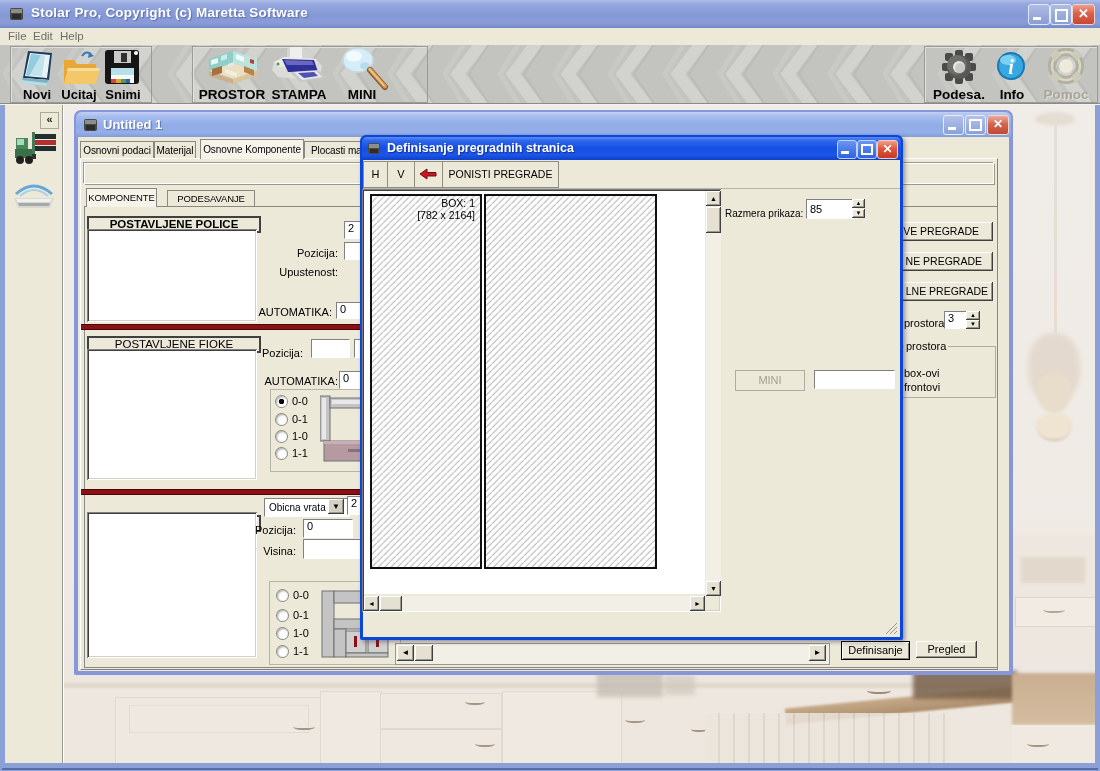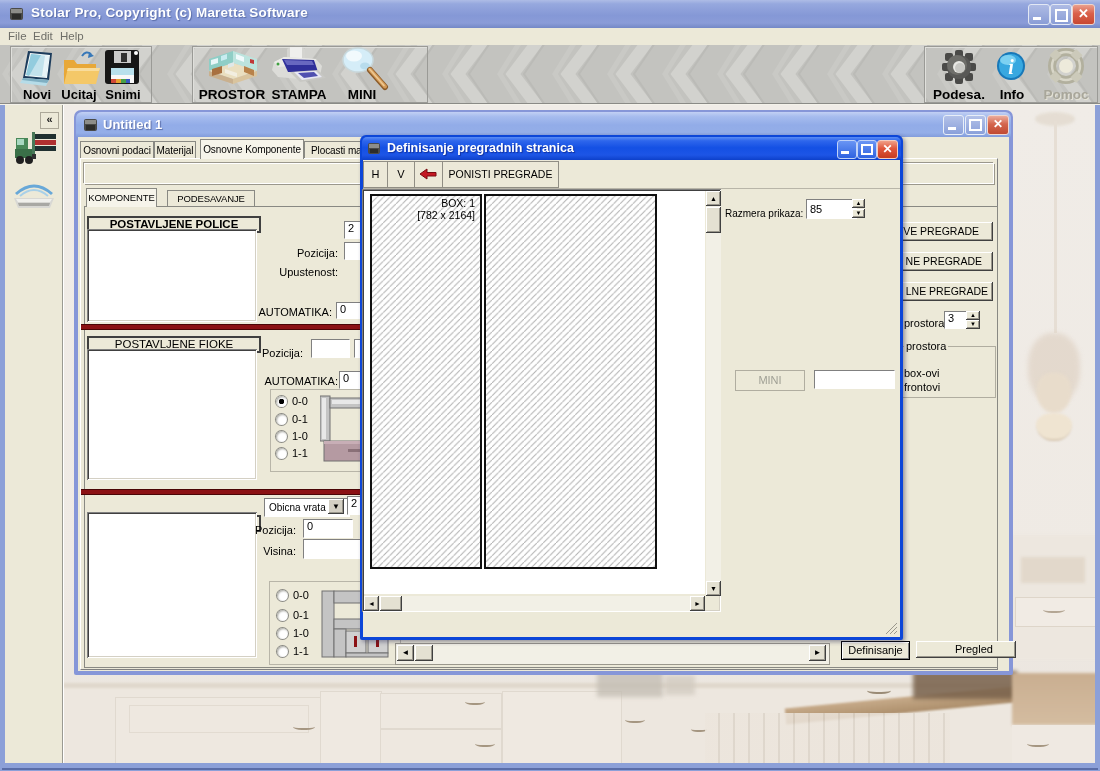--- a/index.html
+++ b/index.html
@@ -380,21 +380,21 @@
     <rect x="56" y="47" width="3" height="11" fill="#8B1114"></rect>
     <rect x="26" y="64" width="42" height="4" fill="#C4C4C4" stroke="#707070"></rect>
   </svg>
 
   <div class="abs" style="left:321px;top:533px;width:433px;height:20px;border:1px solid #9a978c;background:#F2F0E6;"></div>
   <div class="abs btn" style="left:323px;top:535px;width:17px;height:16px;background:#E4E1D2;font-size:8px;text-align:center;line-height:16px;">◄</div>
   <div class="abs btn" style="left:341px;top:535px;width:18px;height:16px;background:#E4E1D2;"></div>
   <div class="abs btn" style="left:735px;top:535px;width:17px;height:16px;background:#E4E1D2;font-size:8px;text-align:center;line-height:16px;">►</div>
 
   <div class="abs" style="left:767px;top:531px;width:67px;height:17px;border:1px solid #000;background:#ECE9D8;box-shadow:inset 1px 1px 0 #fff, inset -1px -1px 0 #808080;font-size:11px;text-align:center;line-height:16px;">Definisanje</div>
-  <div class="abs btn" style="left:842px;top:531px;width:61px;height:17px;font-size:11px;text-align:left;line-height:16px;padding-left:39px;">Pregled</div>
+  <div class="abs btn" style="left:842px;top:531px;width:61px;height:17px;font-size:11px;text-align:center;line-height:16px;">Pregled</div>
 
   <div class="abs btn" style="left:786px;top:112px;width:133px;height:19px;font-size:10.5px;line-height:18px;text-align:right;padding-right:14px;box-sizing:border-box;">VE PREGRADE</div>
   <div class="abs btn" style="left:786px;top:142px;width:133px;height:19px;font-size:10.5px;line-height:18px;text-align:right;padding-right:11px;box-sizing:border-box;">NE PREGRADE</div>
   <div class="abs btn" style="left:786px;top:172px;width:133px;height:19px;font-size:10.5px;line-height:18px;text-align:right;padding-right:5px;box-sizing:border-box;">LNE PREGRADE</div>
   <div class="abs txt11" style="left:830px;top:207px;">prostora:</div>
   <div class="abs sunken" style="left:870px;top:201px;width:21px;height:16px;background:#fff;font-size:11px;padding-left:3px;">3</div>
   <div class="abs btn" style="left:892px;top:201px;width:14px;height:9px;font-size:6px;text-align:center;line-height:9px;">▲</div>
   <div class="abs btn" style="left:892px;top:210px;width:14px;height:9px;font-size:6px;text-align:center;line-height:9px;">▼</div>
   <div class="abs" style="left:784px;top:236px;width:136px;height:50px;border:1px solid #B0ADA0;"></div>
   <div class="abs txt11" style="left:830px;top:230px;background:#ECE9D8;padding:0 2px;">prostora</div>

